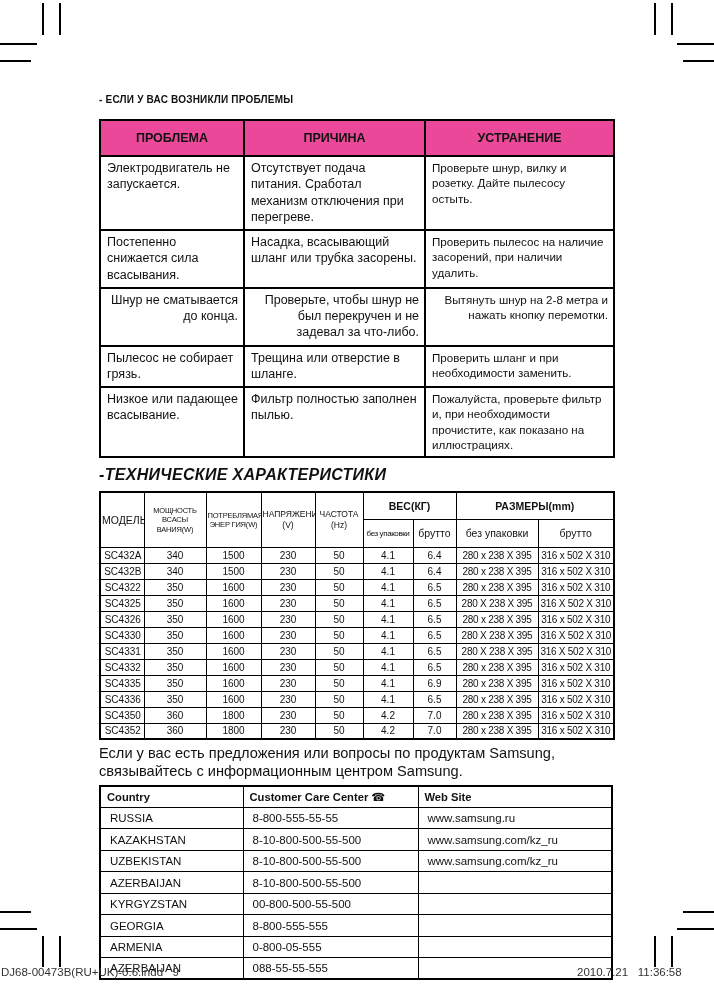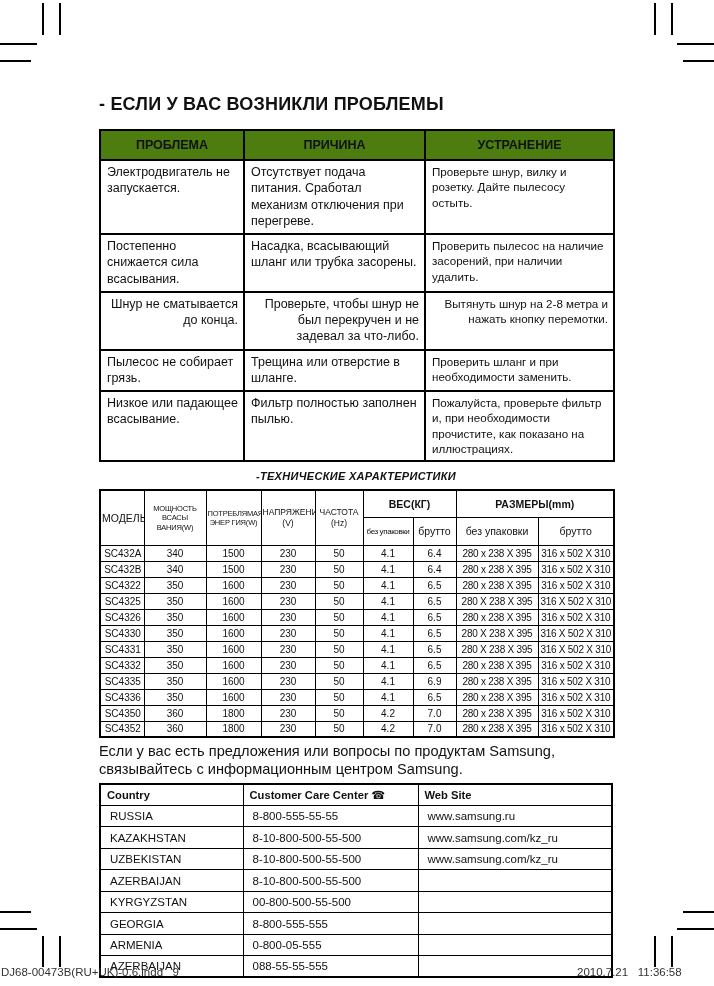--- a/index.html
+++ b/index.html
@@ -6,34 +6,34 @@
   html,body { margin:0; padding:0; background:#fff; }
   .page {
     position:relative; width:714px; height:986px; background:#ffffff;
     font-family:"Liberation Sans","DejaVu Sans",sans-serif; color:#111;
     overflow:hidden;
   }
   .crop { position:absolute; background:#000; }
 
   .content { position:absolute; left:99px; top:94px; width:514px; }
 
-  .h1 { font-size:18px; font-weight:bold; letter-spacing:0.2px; color:#111; }
+  .h1 { font-size:10px; font-weight:bold; letter-spacing:0.2px; color:#111; }
 
   table { border-collapse:collapse; table-layout:fixed; }
 
   
   .trouble { width:514px; margin-top:14px; border:2px solid #000; }
   .trouble th, .trouble td { border:2px solid #000; }
-  .trouble th { background:#4d7c0f; font-size:12.5px; font-weight:bold; height:30px; padding:2px; text-align:center; }
+  .trouble th { background:#ec4899; font-size:12.5px; font-weight:bold; height:36px; padding:2px; text-align:center; }
   .trouble td { font-size:12.5px; padding:3px 5px 4px 6px; vertical-align:top; line-height:1.3; }
   .trouble td.fix { font-size:11.6px; line-height:1.32; }
   .tr-r0 { height:54px; } .tr-r1 { height:39px; } .tr-r2 { height:53px;text-align:right; }
   .tr-r3 { height:40px; } .tr-r4 { height:53px; }
 
-  .h2 { font-size:11px; font-weight:bold; font-style:italic; margin-top:8px; letter-spacing:0.3px;text-align:center; }
+  .h2 { font-size:16px; font-weight:bold; font-style:italic; margin-top:8px; letter-spacing:0.3px; }
 
   
   .specs { width:514px; margin-top:7px; border:2px solid #000; }
   .specs th, .specs td { border:1.5px solid #000; text-align:center; padding:0 1px; font-weight:normal; overflow:hidden; }
   .specs .tier1 { height:27px; }
   .specs .tier2 { height:28px; }
   .specs tr.srow { height:16px; }
   .specs td { font-size:10px; }
   .h-model { font-size:10.5px; }
   .h-tiny { font-size:7.5px; line-height:1.25; letter-spacing:-0.2px; }

